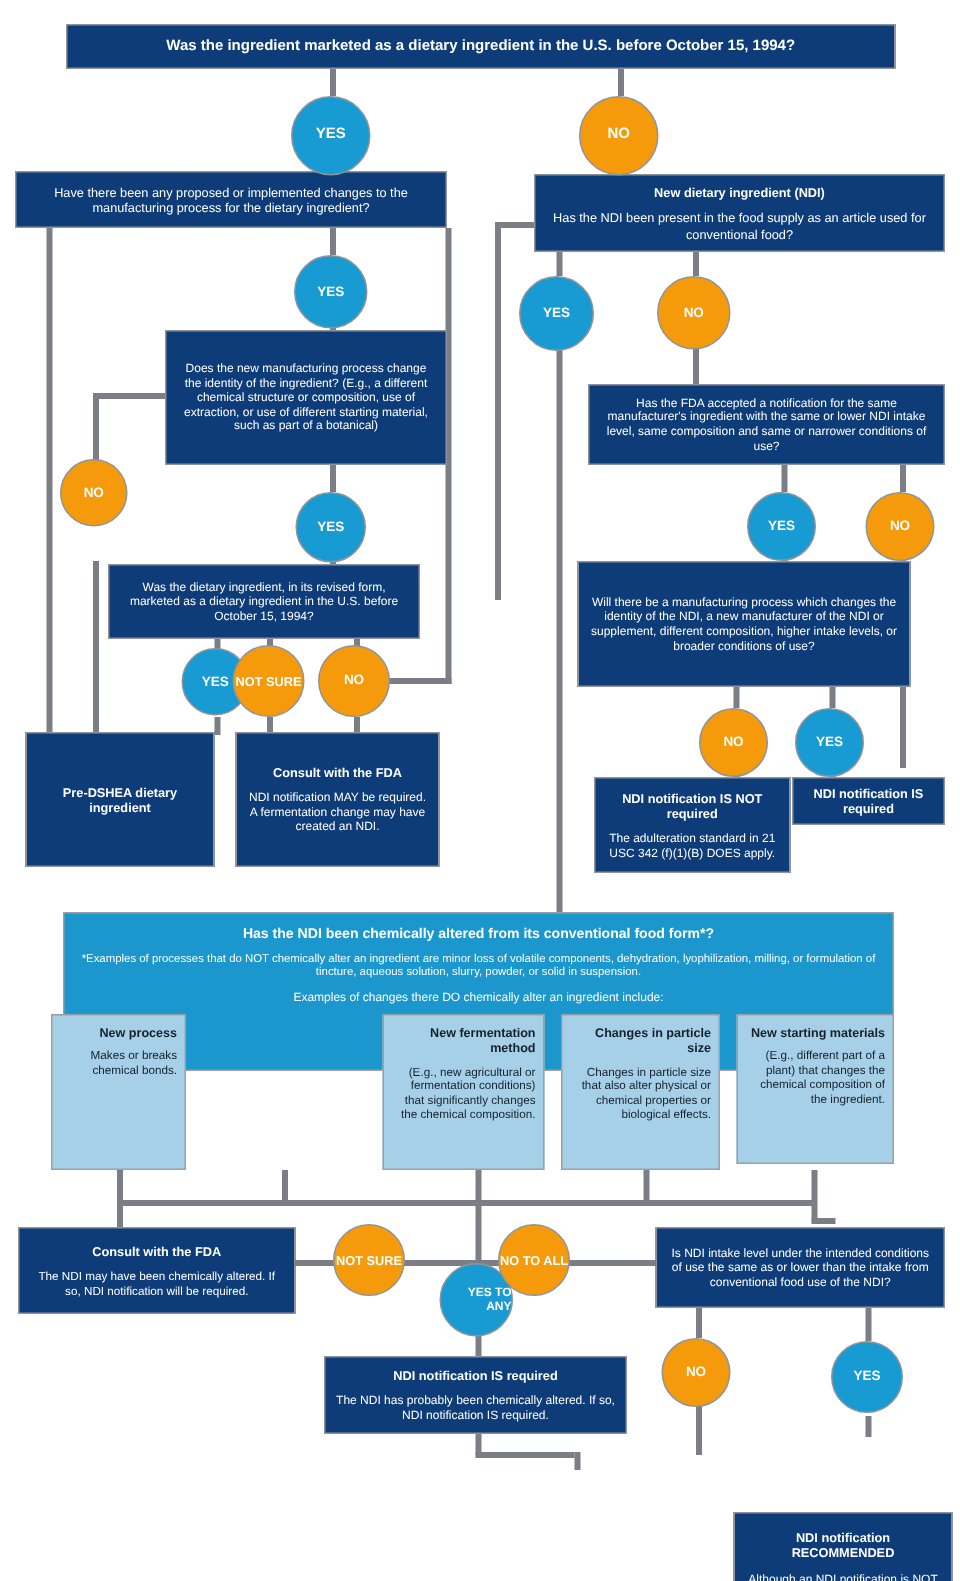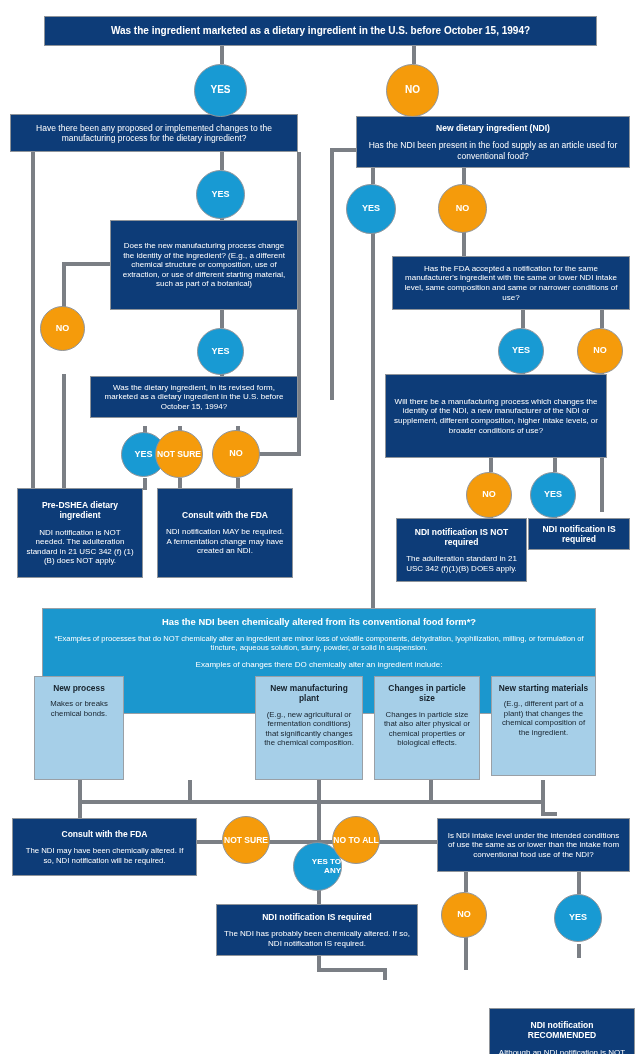--- a/index.html
+++ b/index.html
@@ -54,21 +54,21 @@
   .cyanpanel .hd{font-weight:bold;font-size:9.4px;}
   .cyanpanel .note{font-size:7.6px;margin-top:6px;}
   .cyanpanel .note2{font-size:8px;margin-top:7px;}
 
   .lbox{
     position:absolute;
     box-sizing:border-box;
     background:#a6cfe8;
     border:1px solid #9aa0a6;
     color:#16212b;
-    text-align:center;
+    text-align:right;
     padding:6px 5px;
     line-height:1.22;
     z-index:4;
   }
   .lbox .ttl{font-weight:bold;font-size:8.4px;}
   .lbox .bdy{font-weight:normal;font-size:7.8px;margin-top:6px;}
 
   
   .circ{
     position:absolute;
@@ -204,37 +204,36 @@
     <div class="bdy">Does the new manufacturing process change the identity of the ingredient? (E.g.,  a different chemical structure or composition, use of extraction, or use of different starting material, such as part of a botanical)</div>
   </div>
 
   <div class="circ orange t9" style="left:40px;top:306px;width:45px;height:45px;">
     <span>NO</span>
   </div>
   <div class="circ blue t9" style="left:197px;top:328px;width:47px;height:47px;">
     <span>YES</span>
   </div>
 
-  <div class="nbox t8" style="left:90px;top:376px;width:208px;height:42px;">
+  <div class="nbox t8" style="left:72px;top:376px;width:208px;height:50px;">
     <div class="bdy">Was the dietary ingredient, in its revised form, marketed as a dietary ingredient in the U.S. before October 15, 1994?</div>
   </div>
 
   <div class="circ blue t9" style="left:121px;top:432px;width:45px;height:45px;">
     <span>YES</span>
   </div>
   <div class="circ orange t85" style="left:155px;top:430px;width:48px;height:48px;">
     <span>NOT SURE</span>
   </div>
   <div class="circ orange t9" style="left:212px;top:430px;width:48px;height:48px;">
     <span>NO</span>
   </div>
 
   <div class="nbox t8" style="left:17px;top:488px;width:126px;height:90px;">
     <div class="ttl t85">Pre-DSHEA dietary ingredient</div>
-    <div class="bdy">NDI notification is NOT needed. The adulteration standard in 21 USC 342 (f) (1)(B) does NOT apply.</div>
   </div>
   <div class="nbox t8" style="left:157px;top:488px;width:136px;height:90px;">
     <div class="ttl t85">Consult with the FDA</div>
     <div class="bdy">NDI notification MAY be required. A fermentation change may have created an NDI.</div>
   </div>
 
   <div class="nbox t85" style="left:356px;top:116px;width:274px;height:52px;">
     <div class="ttl">New dietary ingredient (NDI)</div>
     <div class="bdy">Has the NDI been present in the food supply as an article used for conventional food?</div>
   </div>
@@ -280,21 +279,21 @@
     <div class="hd">Has the NDI been chemically altered from its conventional food form*?</div>
     <div class="note">*Examples of processes that do NOT chemically alter an ingredient are minor loss of volatile components, dehydration, lyophilization, milling, or formulation of tincture, aqueous solution, slurry, powder, or solid in suspension.</div>
     <div class="note2">Examples of changes there DO chemically alter an ingredient include:</div>
   </div>
 
   <div class="lbox" style="left:34px;top:676px;width:90px;height:104px;">
     <div class="ttl">New process</div>
     <div class="bdy">Makes or breaks chemical bonds.</div>
   </div>
   <div class="lbox" style="left:255px;top:676px;width:108px;height:104px;">
-    <div class="ttl">New manufacturing plant</div>
+    <div class="ttl">New fermentation method</div>
     <div class="bdy">(E.g., new agricultural or fermentation conditions) that significantly changes the chemical composition.</div>
   </div>
   <div class="lbox" style="left:374px;top:676px;width:106px;height:104px;">
     <div class="ttl">Changes in particle size</div>
     <div class="bdy">Changes in particle size that also alter physical or chemical properties or biological effects.</div>
   </div>
   <div class="lbox" style="left:491px;top:676px;width:105px;height:100px;">
     <div class="ttl">New starting materials</div>
     <div class="bdy">(E.g., different part of a plant) that changes the chemical composition of the ingredient.</div>
   </div>

